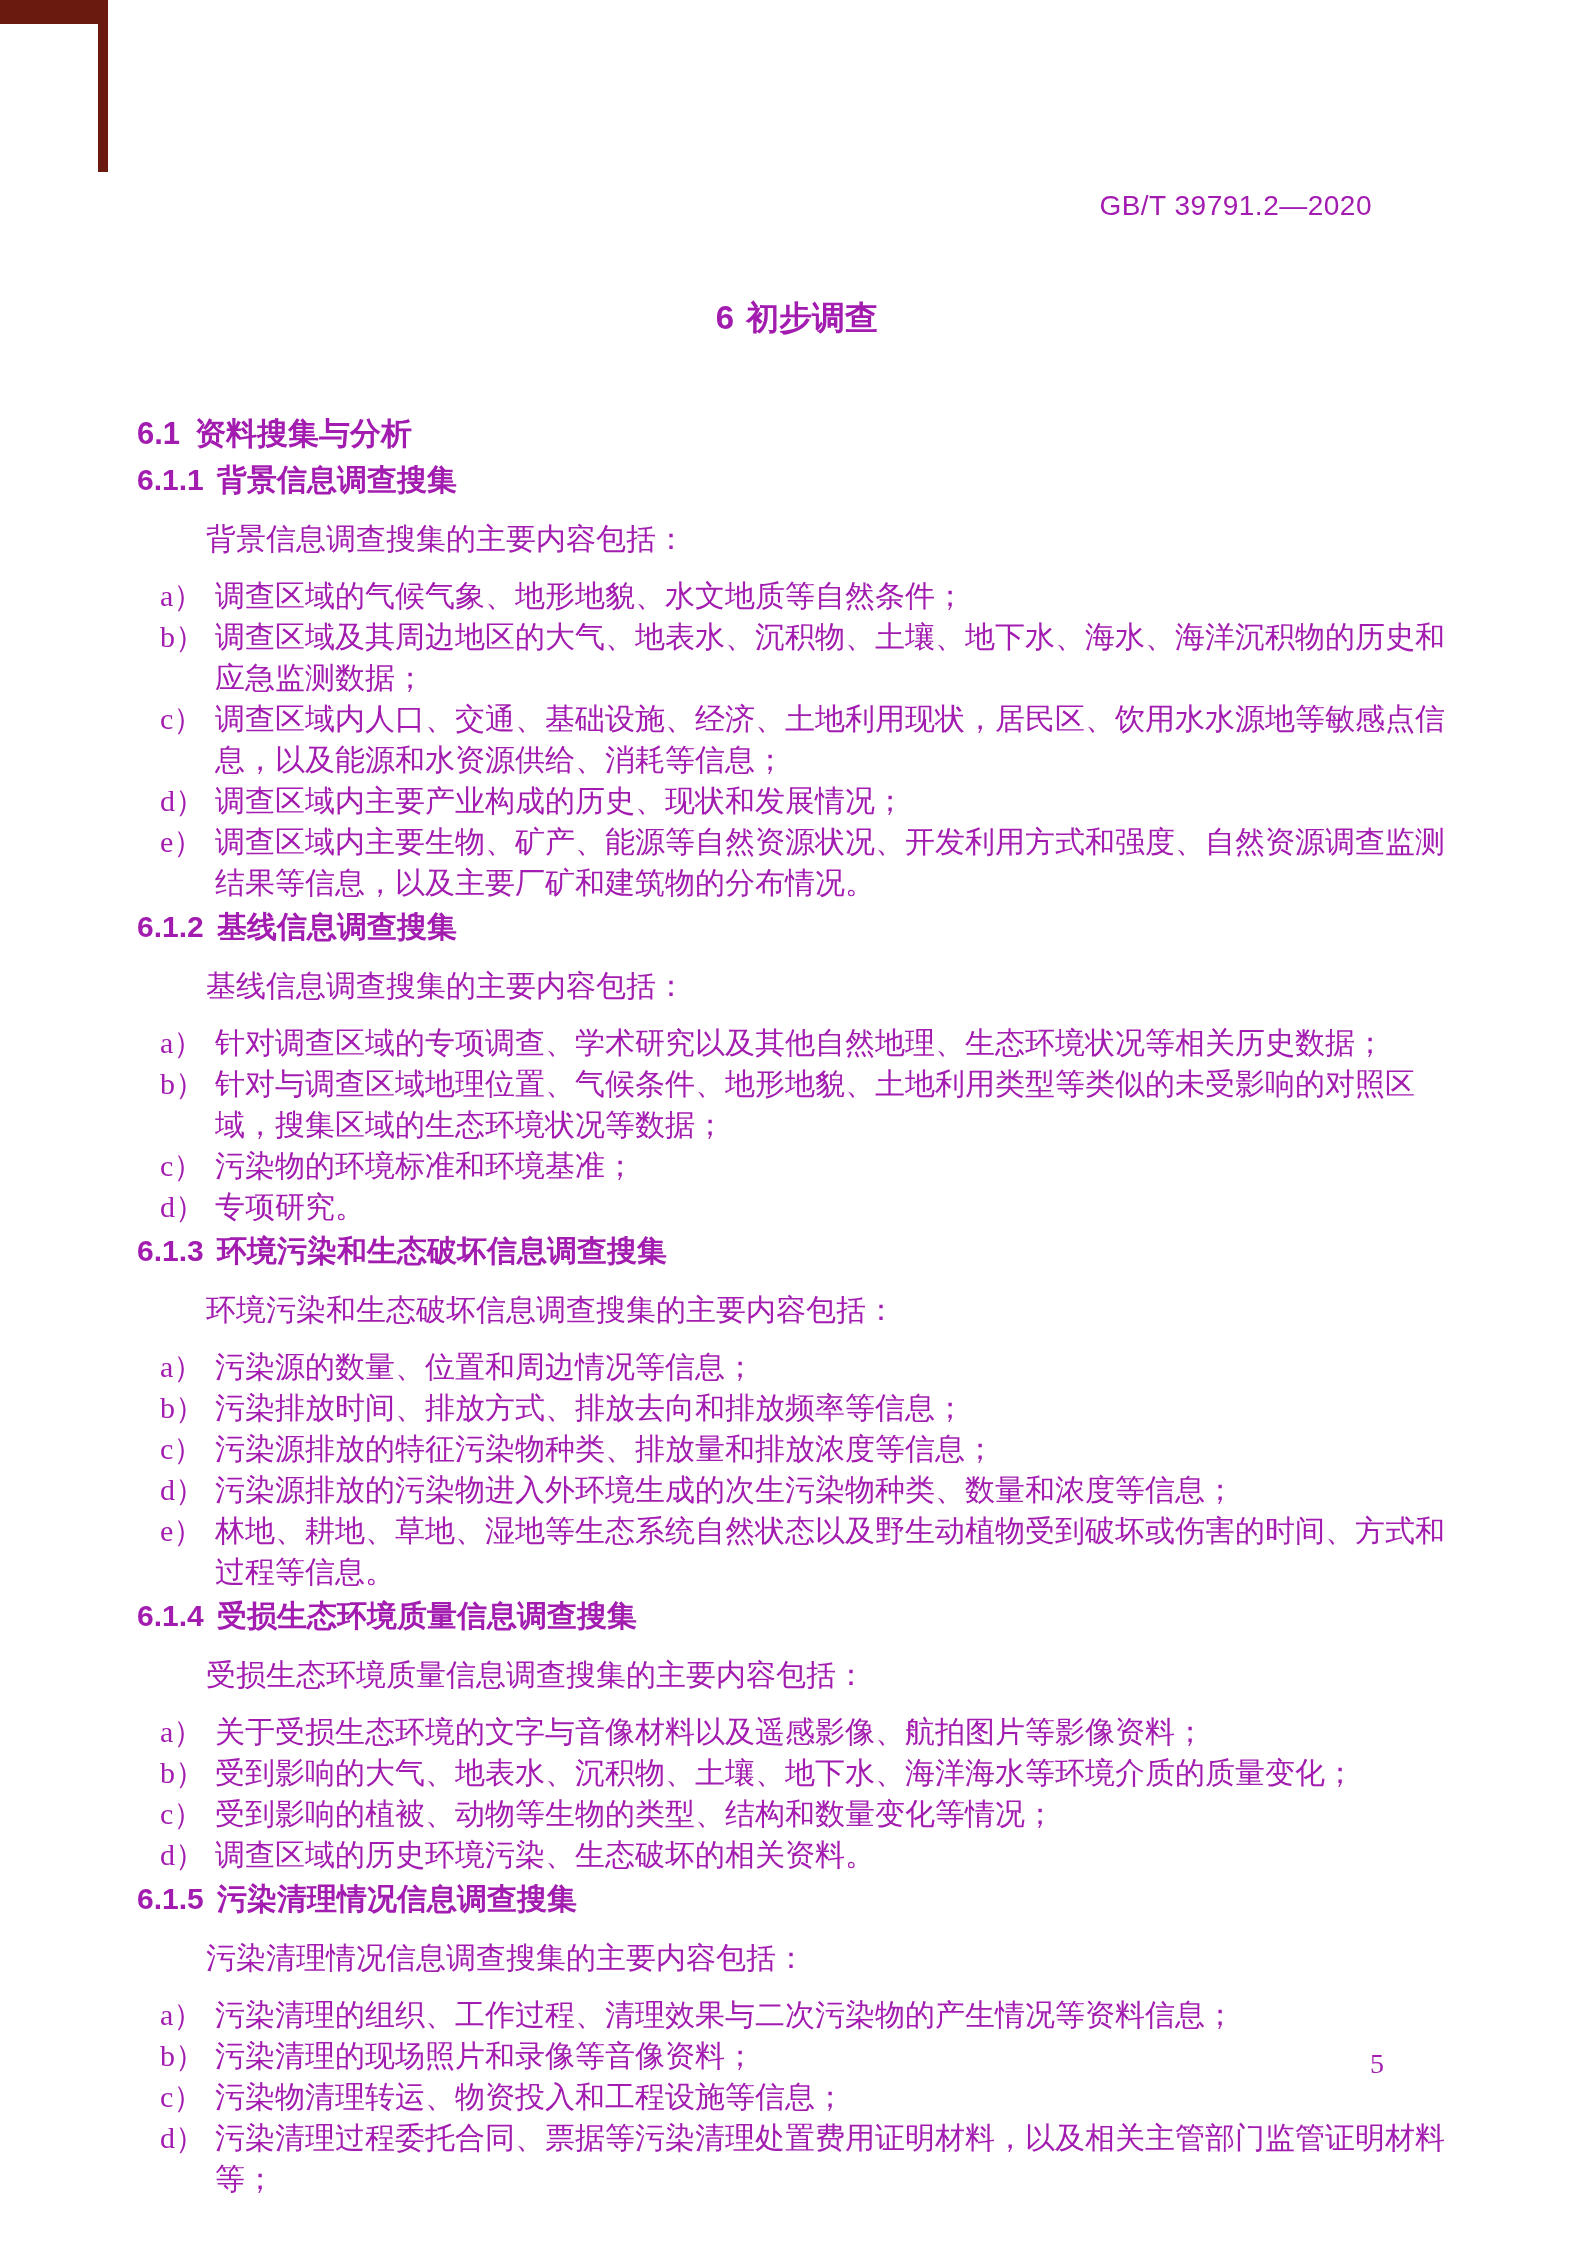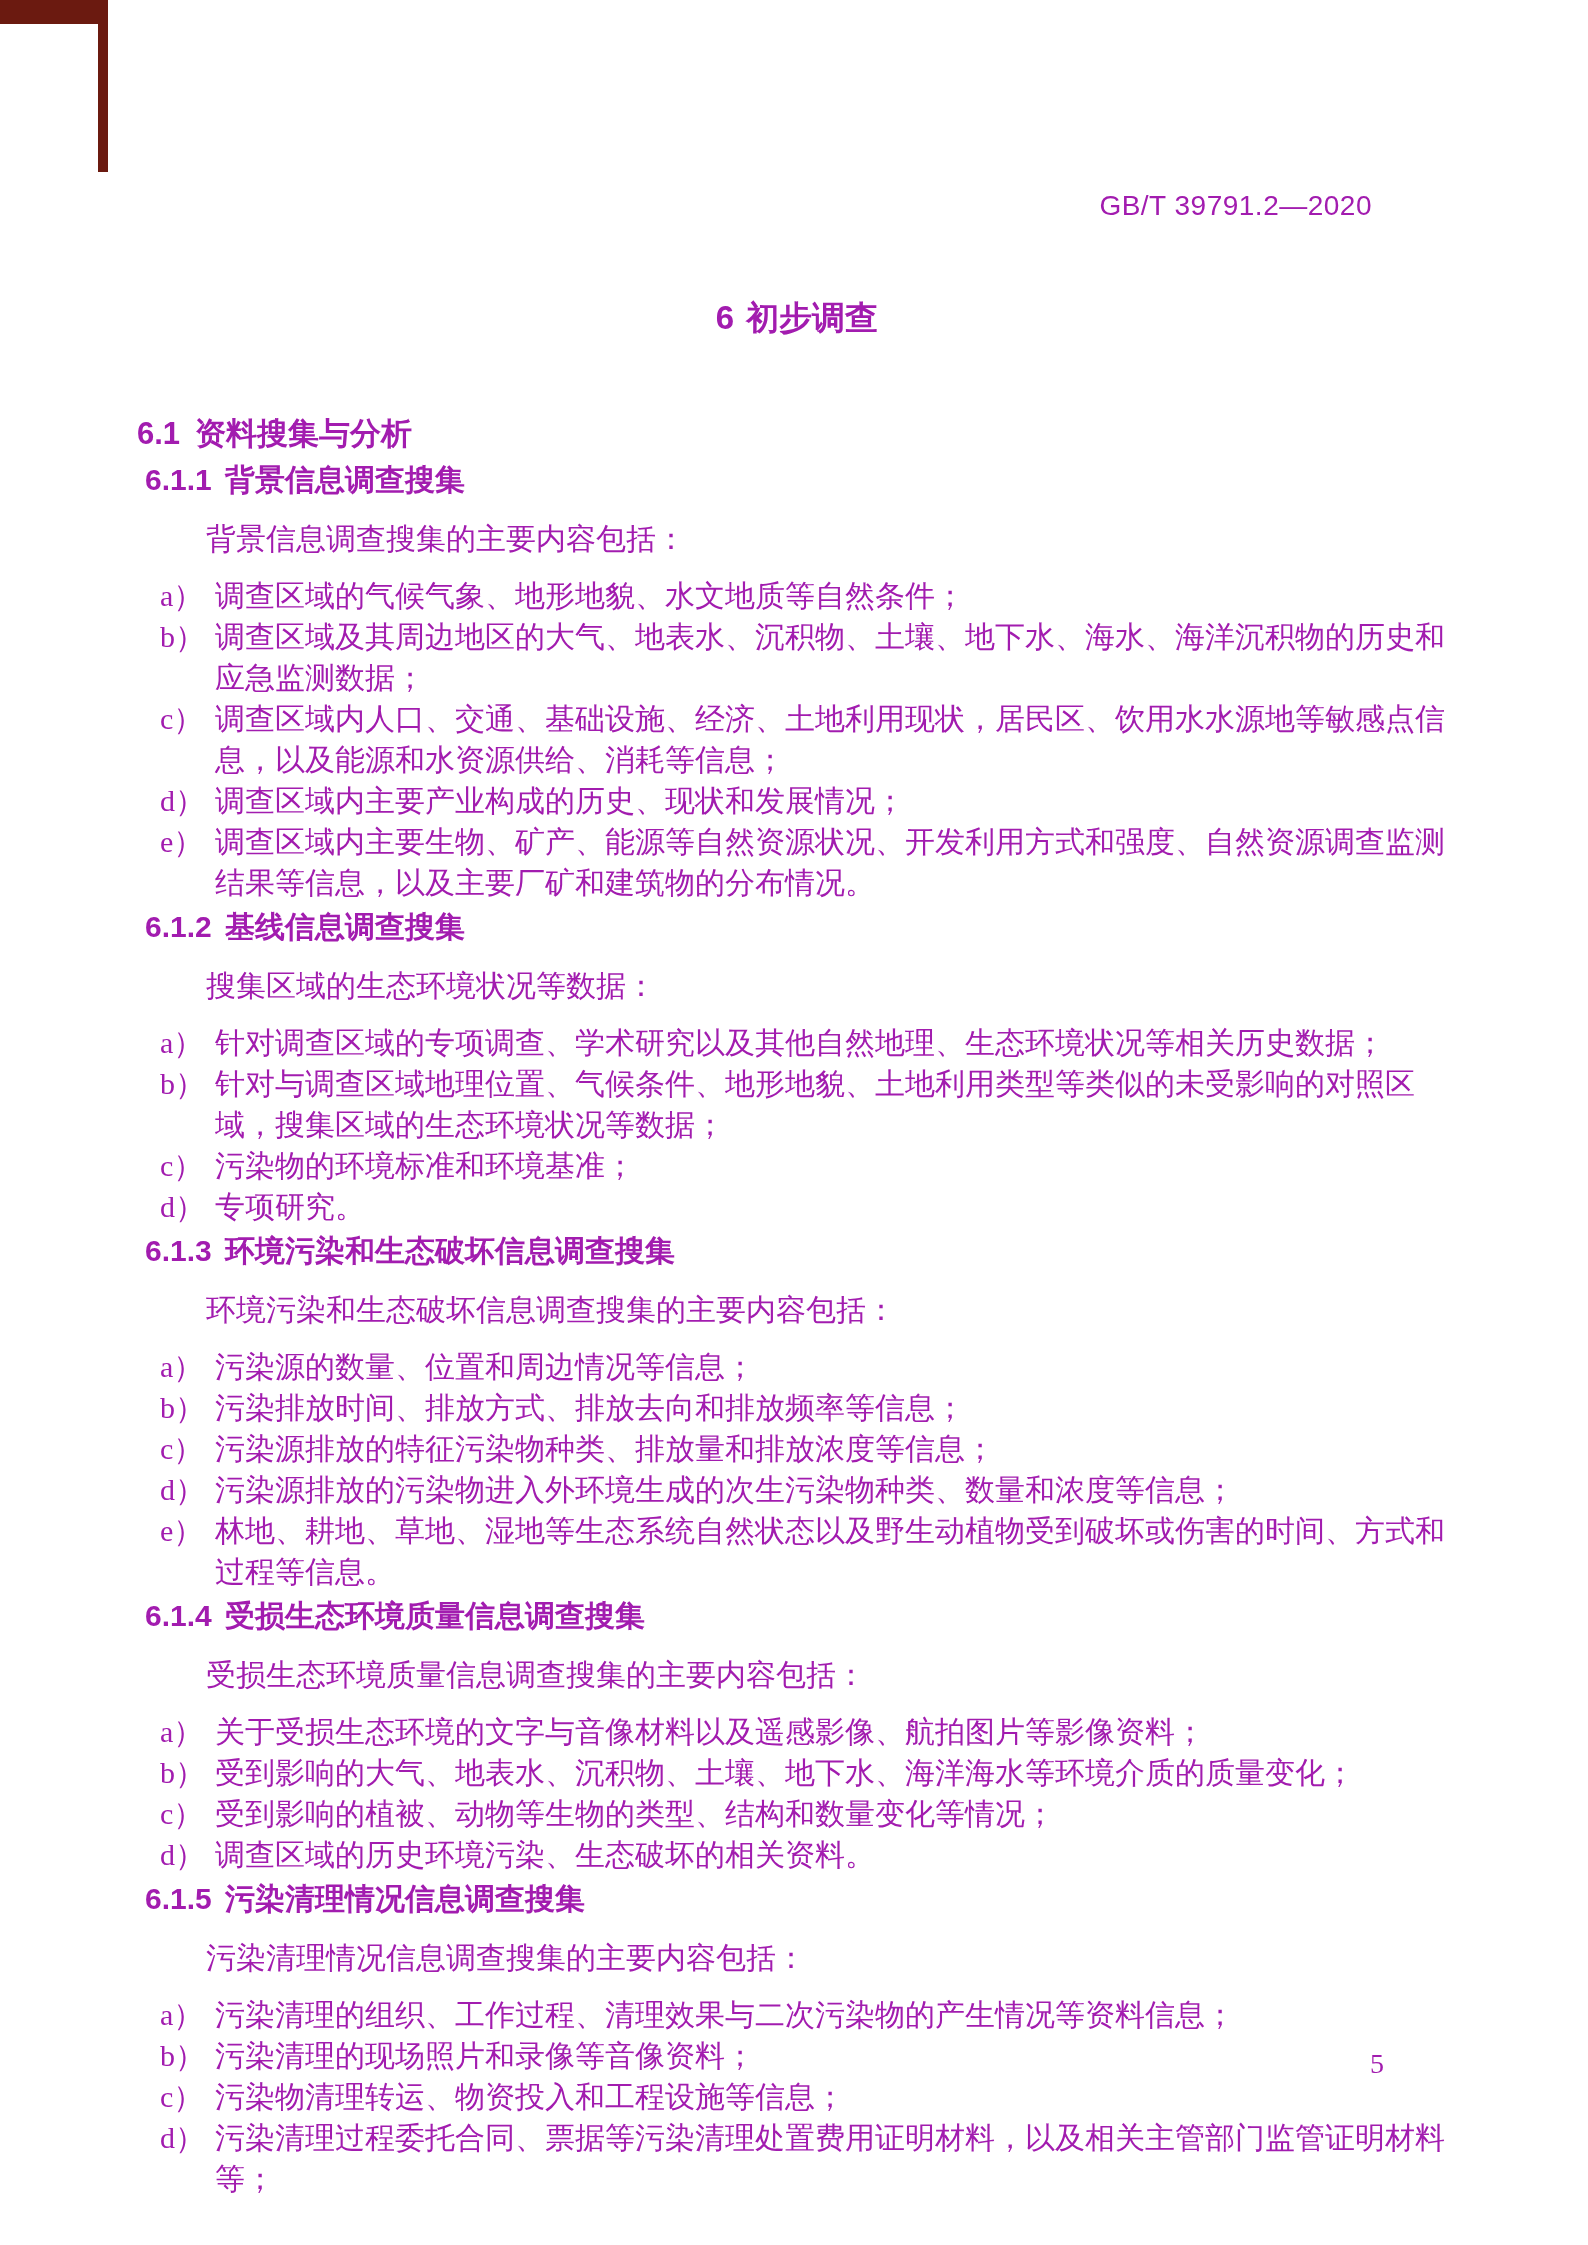--- a/index.html
+++ b/index.html
@@ -31,21 +31,21 @@
     font-size:33px; line-height:44px; margin:0 0 72px 0;text-align:center;
   }
   .chapter .num { display:inline-block; min-width:42px; }
   .section {
     font-family:"Liberation Sans", sans-serif; font-weight:bold;
     font-size:31px; line-height:44px; margin:0 0 0 0;
   }
   .section .num { display:inline-block; min-width:58px; }
   .subsection {
     font-family:"Liberation Sans", sans-serif; font-weight:bold;
-    font-size:30px; line-height:44px; margin:2px 0 2px 8px;
+    font-size:30px; line-height:44px; margin:2px 0 2px 0;
   }
   .subsection .num { display:inline-block; min-width:80px; }
   .intro {
     margin:16px; font-size:30px; line-height:41px; text-indent:53px;
   }
   .item {
     position:relative; padding-left:78px;
     font-size:30px; line-height:41px;
   }
   .item-label { position:absolute; left:23px; top:0; }
@@ -72,21 +72,21 @@
 
     <h3 class="subsection"><span class="num">6.1.1</span><span>背景信息调查搜集</span></h3>
     <p class="intro">背景信息调查搜集的主要内容包括：</p>
     <div class="item"><span class="item-label">a）</span><span class="item-text">调查区域的气候气象、地形地貌、水文地质等自然条件；</span></div>
     <div class="item"><span class="item-label">b）</span><span class="item-text">调查区域及其周边地区的大气、地表水、沉积物、土壤、地下水、海水、海洋沉积物的历史和应急监测数据；</span></div>
     <div class="item"><span class="item-label">c）</span><span class="item-text">调查区域内人口、交通、基础设施、经济、土地利用现状，居民区、饮用水水源地等敏感点信息，以及能源和水资源供给、消耗等信息；</span></div>
     <div class="item"><span class="item-label">d）</span><span class="item-text">调查区域内主要产业构成的历史、现状和发展情况；</span></div>
     <div class="item"><span class="item-label">e）</span><span class="item-text">调查区域内主要生物、矿产、能源等自然资源状况、开发利用方式和强度、自然资源调查监测结果等信息，以及主要厂矿和建筑物的分布情况。</span></div>
 
     <h3 class="subsection"><span class="num">6.1.2</span><span>基线信息调查搜集</span></h3>
-    <p class="intro">搜集区域的生态环境状况等数据：</p>
+    <p class="intro">基线信息调查搜集的主要内容包括：</p>
     <div class="item"><span class="item-label">a）</span><span class="item-text">针对调查区域的专项调查、学术研究以及其他自然地理、生态环境状况等相关历史数据；</span></div>
     <div class="item"><span class="item-label">b）</span><span class="item-text">针对与调查区域地理位置、气候条件、地形地貌、土地利用类型等类似的未受影响的对照区域，搜集区域的生态环境状况等数据；</span></div>
     <div class="item"><span class="item-label">c）</span><span class="item-text">污染物的环境标准和环境基准；</span></div>
     <div class="item"><span class="item-label">d）</span><span class="item-text">专项研究。</span></div>
 
     <h3 class="subsection"><span class="num">6.1.3</span><span>环境污染和生态破坏信息调查搜集</span></h3>
     <p class="intro">环境污染和生态破坏信息调查搜集的主要内容包括：</p>
     <div class="item"><span class="item-label">a）</span><span class="item-text">污染源的数量、位置和周边情况等信息；</span></div>
     <div class="item"><span class="item-label">b）</span><span class="item-text">污染排放时间、排放方式、排放去向和排放频率等信息；</span></div>
     <div class="item"><span class="item-label">c）</span><span class="item-text">污染源排放的特征污染物种类、排放量和排放浓度等信息；</span></div>

